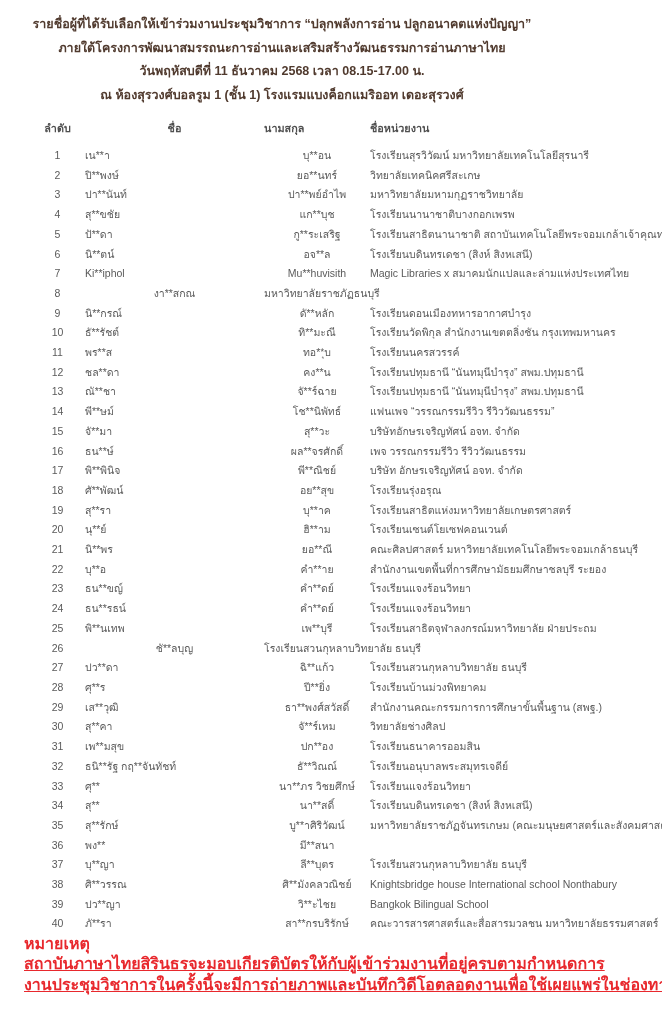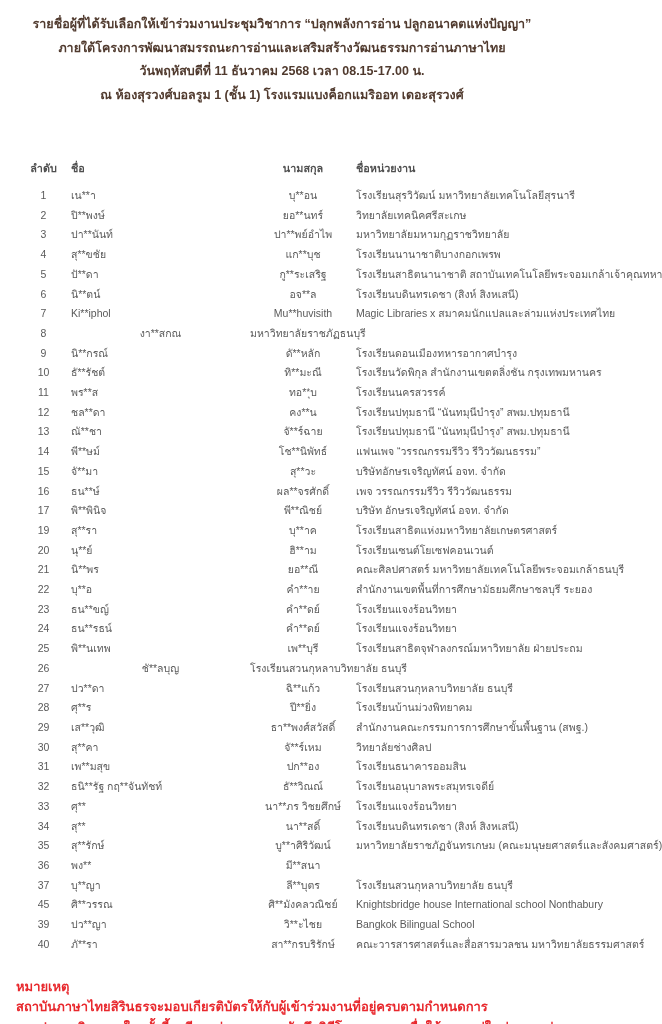--- a/index.html
+++ b/index.html
@@ -21,21 +21,21 @@
     font-weight:bold;
     font-size:12.5px;
     line-height:23.5px;
     color:var(--title-color);
     white-space:nowrap;
   }
   .table{margin-top:11px;}
   .thead,.trow{
     display:grid;
     grid-template-columns:55px 179px 106px auto;
-    padding-left:16px;
+    padding-left:30px;
     padding-right:8px;
     align-items:baseline;
   }
   .thead{
     font-weight:bold;
     color:#4f4f4f;
     font-size:10.8px;
     line-height:20px;
     margin-bottom:8px;
   }
@@ -43,32 +43,31 @@
     font-size:10.5px;
     color:var(--body-color);
     line-height:19.7px;
     white-space:nowrap;
   }
   .cell-no{text-align:center;}
   .cell-first_name{}
   .cell-last_name{text-align:center;}
   .cell-organization{text-align:left;overflow:visible;}
   .h-no{text-align:center;}
-  .h-first{margin-top:40px;}
-  .h-last{text-align:center;}
+  .h-first{text-align:center;}
+  .h-last{text-align:left;}
   .h-org{text-align:left;}
   .notes{
-    margin-top:23px;
-    padding-left:16px;
+    padding-left:24px;
     color:var(--note-color);
     font-weight:bold;
-    font-size:13px;
+    font-size:16px;
   }
   .note-heading{line-height:20px;}
-  .note-line{line-height:20.5px;white-space:nowrap;}
+  .note-line{line-height:20.5px;white-space:nowrap;text-decoration:underline;}
 </style>
 </head>
 <body>
 
 <div class="page">
 
   <div class="titles">
     <div class="title-line">รายชื่อผู้ที่ได้รับเลือกให้เข้าร่วมงานประชุมวิชาการ “ปลุกพลังการอ่าน ปลูกอนาคตแห่งปัญญา”</div>
     <div class="title-line">ภายใต้โครงการพัฒนาสมรรถนะการอ่านและเสริมสร้างวัฒนธรรมการอ่านภาษาไทย</div>
     <div class="title-line">วันพฤหัสบดีที่ 11 ธันวาคม 2568 เวลา 08.15-17.00 น.</div>
@@ -178,20 +177,26 @@
           <div class="cell-last_name">ผล**จรศักดิ์</div>
           <div class="cell-organization">เพจ วรรณกรรมรีวิว รีวิววัฒนธรรม</div>
         </div>
         <div class="trow">
           <div class="cell-no">17</div>
           <div class="cell-first_name">พิ**พินิจ</div>
           <div class="cell-last_name">พี**ณิชย์</div>
           <div class="cell-organization">บริษัท อักษรเจริญทัศน์ อจท. จำกัด</div>
         </div>
         <div class="trow">
+          <div class="cell-no">18</div>
+          <div class="cell-first_name">ศั**พัฒน์</div>
+          <div class="cell-last_name">อย**สุข</div>
+          <div class="cell-organization">โรงเรียนรุ่งอรุณ</div>
+        </div>
+        <div class="trow">
           <div class="cell-no">19</div>
           <div class="cell-first_name">สุ**รา</div>
           <div class="cell-last_name">บุ**าค</div>
           <div class="cell-organization">โรงเรียนสาธิตแห่งมหาวิทยาลัยเกษตรศาสตร์</div>
         </div>
         <div class="trow">
           <div class="cell-no">20</div>
           <div class="cell-first_name">นุ**ย์</div>
           <div class="cell-last_name">ฮิ**าม</div>
           <div class="cell-organization">โรงเรียนเซนต์โยเซฟคอนเวนต์</div>
@@ -290,21 +295,21 @@
           <div class="cell-first_name">พง**</div>
           <div class="cell-last_name">มี**สนา</div>
         </div>
         <div class="trow">
           <div class="cell-no">37</div>
           <div class="cell-first_name">บุ**ญา</div>
           <div class="cell-last_name">ลี**บุตร</div>
           <div class="cell-organization">โรงเรียนสวนกุหลาบวิทยาลัย ธนบุรี</div>
         </div>
         <div class="trow">
-          <div class="cell-no">45</div>
+          <div class="cell-no">38</div>
           <div class="cell-first_name">ศิ**วรรณ</div>
           <div class="cell-last_name">ศิ**มังคลวณิชย์</div>
           <div class="cell-organization">Knightsbridge house International school Nonthabury</div>
         </div>
         <div class="trow">
           <div class="cell-no">39</div>
           <div class="cell-first_name">ปว**ญา</div>
           <div class="cell-last_name">วิ**ะไชย</div>
           <div class="cell-organization">Bangkok Bilingual School</div>
         </div>

